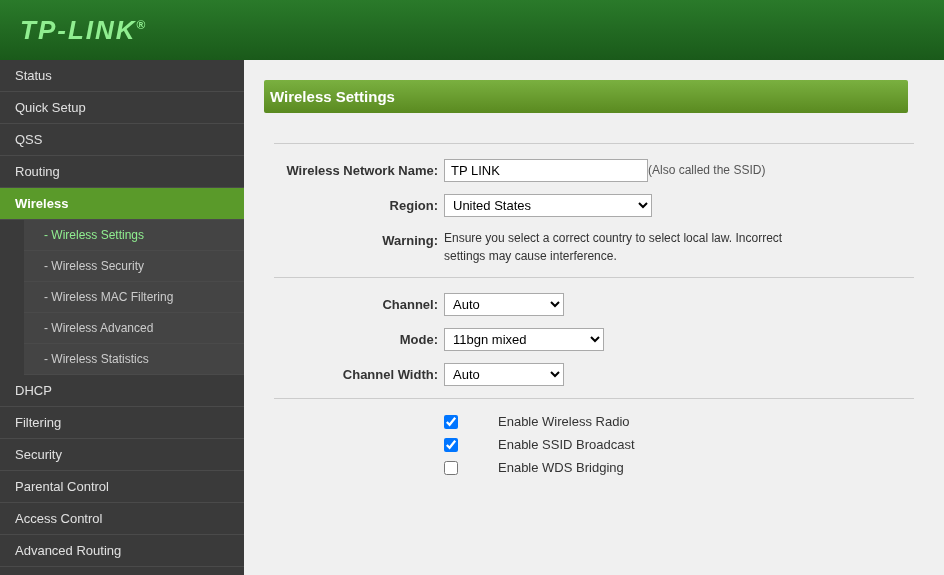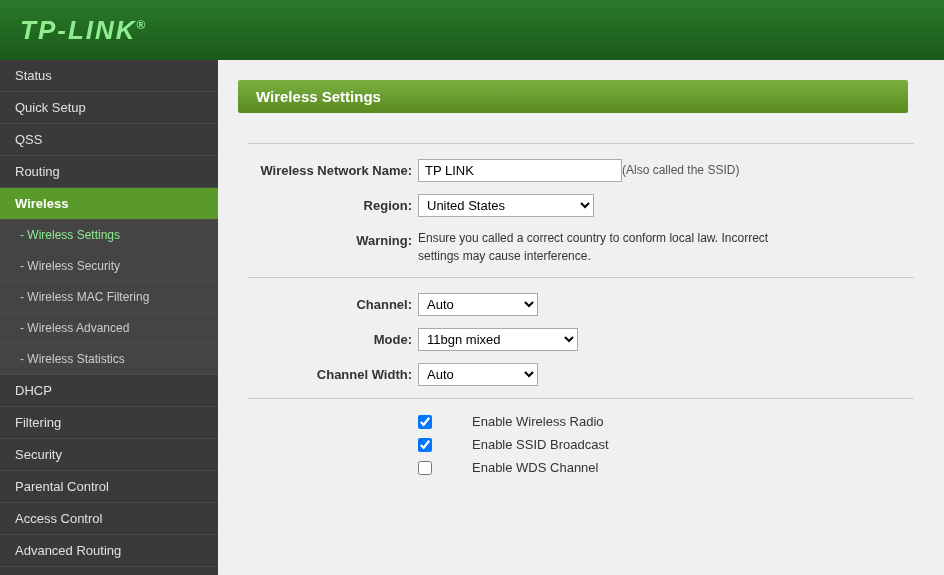--- a/index.html
+++ b/index.html
@@ -25,21 +25,21 @@
 
     
     #main-layout {
       display: flex;
       height: 515px;
       background: #d0d0d0;
     }
 
     
     #sidebar {
-      width: 218px;
+      width: 244px;
       background: #3a3a3a;
       flex-shrink: 0;
       overflow-y: auto;
     }
     .sidebar-item {
       padding: 8px 15px;
       color: #e0e0e0;
       cursor: pointer;
       font-size: 13px;
       border-bottom: 1px solid #4a4a4a;
@@ -47,39 +47,40 @@
     .sidebar-item.active {
       background: #5a9a2a;
       color: white;
       font-weight: bold;
     }
     .sidebar-item.sub {
       padding-left: 20px;
       font-size: 12px;
       background: #444;
       color: #ccc;
+      margin-left: 24px;
     }
     .sidebar-item.sub.active-sub {
       color: #90ee90;
       background: #444;
     }
 
     
     #content {
       flex: 1;
       background: #f0f0f0;
       overflow-y: auto;
       padding: 0;
     }
 
     
     #page-title-bar {
       background: linear-gradient(to bottom, #7ab040, #5a8a20);
       margin: 20px 36px 15px 20px;
-      padding: 8px 18px;
+      padding: 8px 6px;
       border-radius: 2px;
     }
     #page-title-bar span {
       color: white;
       font-size: 15px;
       font-weight: bold;
     }
 
     
     #form-area {
@@ -201,34 +202,34 @@
         <div class="form-label">Wireless Network Name:</div>
         <div class="form-control">
           <input type="text" class="text-input" value="TP LINK" style="">
           <span class="ssid-note">(Also called the SSID)</span>
         </div>
       </div>
 
       <div class="form-row">
         <div class="form-label">Region:</div>
         <div class="form-control">
-          <select class="select-input" style="width:176px;">
+          <select class="select-input" style="width:208px;">
             <option>United States</option>
             <option>Europe</option>
             <option>Asia</option>
             <option>Australia</option>
             <option>China</option>
           </select>
         </div>
       </div>
 
       <div class="form-row">
         <div class="form-label">Warning:</div>
         <div class="form-control">
-          <div class="warning-text">Ensure you called a correct country to conform local law. Incorrect settings may cause interference.</div>
+          <div class="warning-text">Ensure you select a correct country to select local law. Incorrect settings may cause interference.</div>
         </div>
       </div>
 
       <hr class="form-divider">
 
       <div class="form-row">
         <div class="form-label">Channel:</div>
         <div class="form-control">
           <select class="select-input" style="width:120px;">
             <option>Auto</option>
@@ -268,19 +269,19 @@
         <div class="checkbox-row">
           <input type="checkbox" id="chk-wireless-radio" checked="" style="">
           <label for="chk-wireless-radio" class="checkbox-label">Enable Wireless Radio</label>
         </div>
         <div class="checkbox-row">
           <input type="checkbox" id="chk-ssid-broadcast" checked="" style="">
           <label for="chk-ssid-broadcast" class="checkbox-label">Enable SSID Broadcast</label>
         </div>
         <div class="checkbox-row">
           <input type="checkbox" id="chk-wds-bridging" style="">
-          <label for="chk-wds-bridging" class="checkbox-label">Enable WDS Channel</label>
+          <label for="chk-wds-bridging" class="checkbox-label">Enable WDS Bridging</label>
         </div>
       </div>
 
     </div>
   </div>
 </div>
 
 </body></html>

